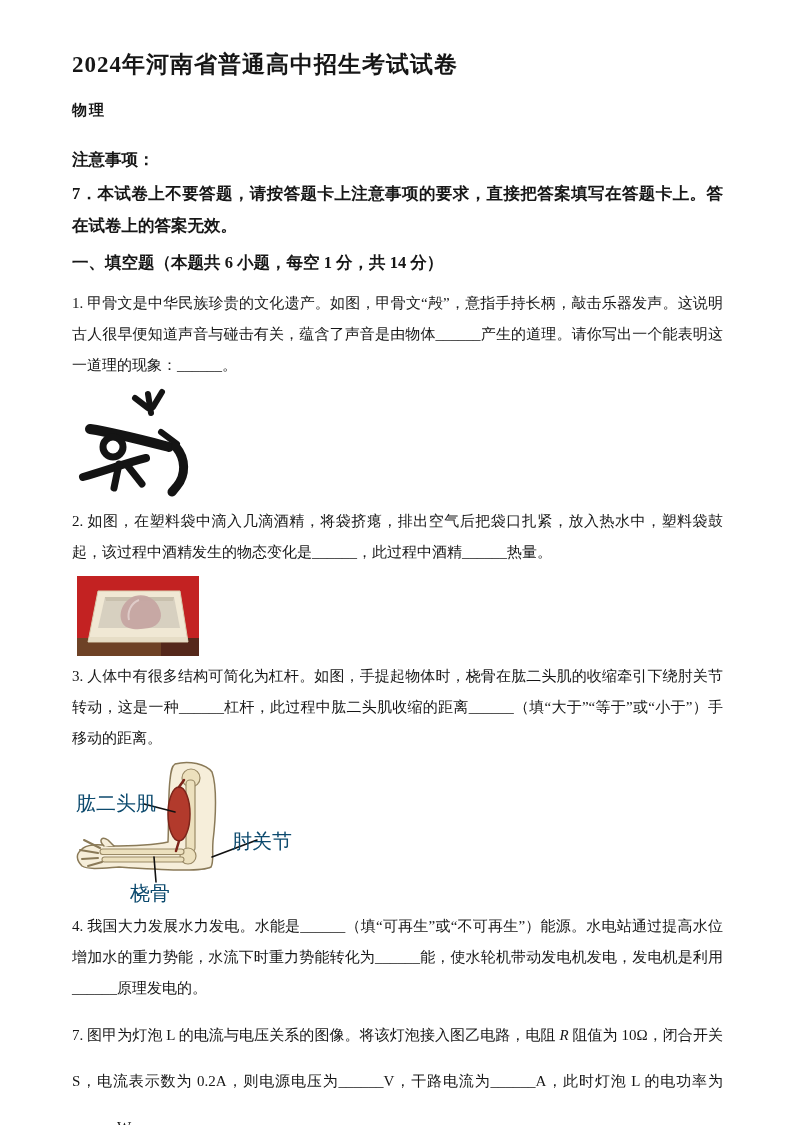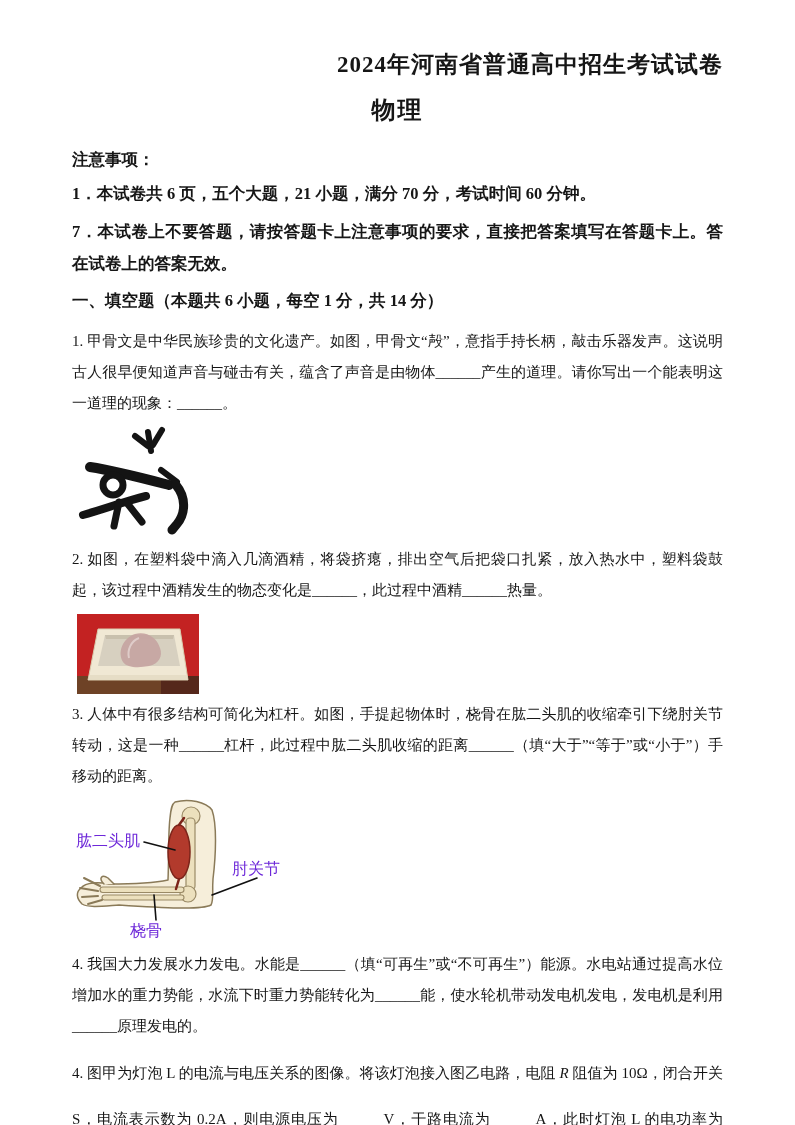--- a/index.html
+++ b/index.html
@@ -5,62 +5,61 @@
   html,body{margin:0;padding:0;background:#ffffff;}
   body{
     width:795px;height:1125px;overflow:hidden;
     font-family:"Liberation Serif","DejaVu Serif",serif;
     color:#161616;
     -webkit-font-smoothing:antialiased;
   }
   .page{width:795px;height:1125px;position:relative;background:#fff;}
   .content{padding:0 72px;}
   .doc-title{
-    margin:50px 0 0;text-align:right;
+    margin:50px 0 0;text-align:left;
     font-size:23px;line-height:30px;font-weight:bold;letter-spacing:1px;
   }
   .doc-subject{
-    margin:16px 0 0;text-align:center;
-    font-size:24px;line-height:28px;font-weight:bold;letter-spacing:2px;
+    margin:16px 0 0;
+    font-size:15px;line-height:28px;font-weight:bold;letter-spacing:2px;
   }
   .notices-heading{
     margin:24px 0 6px;font-size:16.5px;line-height:24px;font-weight:bold;
   }
   .notice{
     margin:6px 0 0;font-size:16.5px;line-height:32px;font-weight:bold;
     text-align:justify;
   }
   .section-heading{
     margin:8px 0 12px;font-size:16.5px;line-height:26px;font-weight:bold;
   }
   .qt{
     margin:5px 0 0;font-size:15px;line-height:31px;text-align:justify;
   }
   .qt .var{font-style:italic;}
   .fig{position:relative;}
   .fig-oracle{margin:4px 0 0 4px;width:130px;height:116px;}
   .fig-photo{margin:8px 0 0 5px;width:122px;height:80px;}
   .fig-arm{margin:2px 0 0 2px;width:300px;height:150px;position:relative;}
   .arm-label{
-    position:absolute;font-size:16px;line-height:18px;color:#6d28d9;
+    position:absolute;font-size:20px;line-height:18px;color:#0c4a6e;
     font-family:"Liberation Serif","DejaVu Serif",serif;white-space:nowrap;
   }
   svg{display:block;}
 </style>
 </head>
 <body>
 
 <div class="page">
   <div class="content">
 
     <h1 class="doc-title">2024年河南省普通高中招生考试试卷</h1>
     <h2 class="doc-subject">物理</h2>
 
     <p class="notices-heading">注意事项：</p>
-    <p class="notice">1．本试卷共 6 页，五个大题，21 小题，满分 70 分，考试时间 60 分钟。</p>
     <p class="notice">7．本试卷上不要答题，请按答题卡上注意事项的要求，直接把答案填写在答题卡上。答在试卷上的答案无效。</p>
 
     <p class="section-heading">一、填空题（本题共 6 小题，每空 1 分，共 14 分）</p>
 
     <p class="qt"><span>1. 甲骨文是中华民族珍贵的文化遗产。如图，甲骨文“殸”，意指手持长柄，敲击乐器发声。这说明古人很早便知道声音与碰击有关，蕴含了声音是由物体______产生的道理。请你写出一个能表明这一道理的现象：______。</span></p>
 
     <div class="fig fig-oracle">
       <svg width="130" height="116" viewBox="0 0 130 116">
         <g stroke="#141414" fill="none" stroke-linecap="round" stroke-linejoin="round">
 
@@ -139,22 +138,22 @@
 
           <ellipse cx="105" cy="58" rx="11" ry="27" fill="#b23a2c" stroke="#7c241a" stroke-width="1.5"></ellipse>
           <path d="M105,31 L110,24 M105,85 L102,95" stroke="#7c241a" stroke-width="2.5" fill="none"></path>
 
           <path d="M70,48 L101,56" stroke="#111" stroke-width="1.6" fill="none"></path>
           <path d="M183,84 L138,101" stroke="#111" stroke-width="1.6" fill="none"></path>
           <path d="M82,126 L80,101" stroke="#111" stroke-width="1.6" fill="none"></path>
         </g>
       </svg>
       <div class="arm-label" style="left:2px;top:38px;">肱二头肌</div>
-      <div class="arm-label" style="left:158px;top:66px;">肘关节</div>
+      <div class="arm-label" style="left:158px;top:76px;">肘关节</div>
       <div class="arm-label" style="left:56px;top:128px;">桡骨</div>
     </div>
 
     <p class="qt"><span>4. 我国大力发展水力发电。水能是______（填“可再生”或“不可再生”）能源。水电站通过提高水位增加水的重力势能，水流下时重力势能转化为______能，使水轮机带动发电机发电，发电机是利用______原理发电的。</span></p>
 
-    <p class="qt" style="line-height:46px;margin-top:8px;"><span>4. 图甲为灯泡 L 的电流与电压关系的图像。将该灯泡接入图乙电路，电阻 </span><span class="var">R</span><span> 阻值为 10Ω，闭合开关 S，电流表示数为 0.2A，则电源电压为______V，干路电流为______A，此时灯泡 L 的电功率为______W。</span></p>
+    <p class="qt" style="line-height:46px;margin-top:8px;"><span>7. 图甲为灯泡 L 的电流与电压关系的图像。将该灯泡接入图乙电路，电阻 </span><span class="var">R</span><span> 阻值为 10Ω，闭合开关 S，电流表示数为 0.2A，则电源电压为______V，干路电流为______A，此时灯泡 L 的电功率为______W。</span></p>
 
   </div>
 </div>
 
 </body></html>

